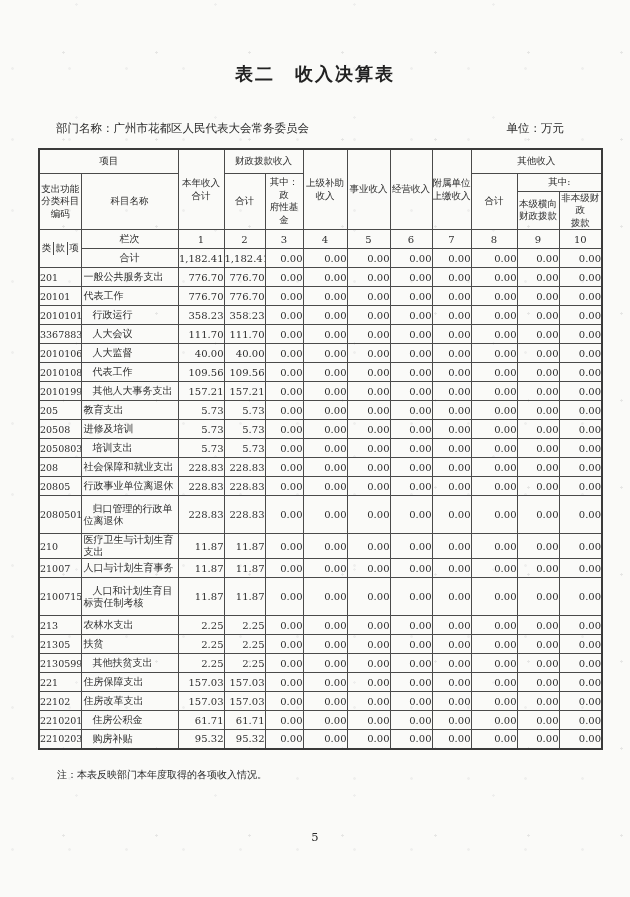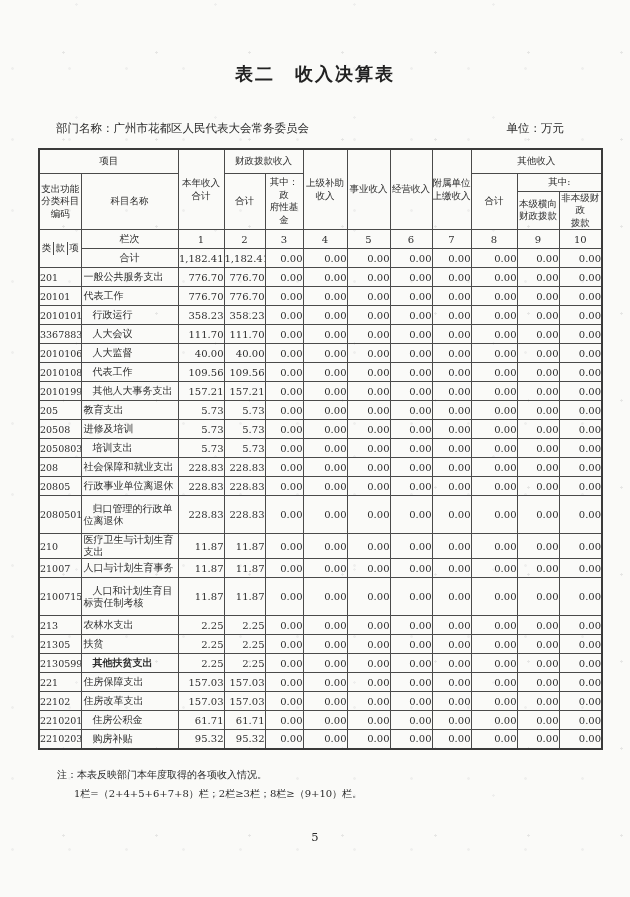--- a/index.html
+++ b/index.html
@@ -473,21 +473,21 @@
           <td class="num">0.00</td>
           <td class="num">0.00</td>
           <td class="num">0.00</td>
           <td class="num">0.00</td>
           <td class="num">0.00</td>
           <td class="num">0.00</td>
         </tr>
         <tr>
           <td class="code">2130599</td>
           <td class="name">
-            <div style="text-indent: 9px; font-weight: bold;">其他扶贫支出</div>
+            <div style="text-indent: 9px;">其他扶贫支出</div>
           </td>
           <td class="num">2.25</td>
           <td class="num">2.25</td>
           <td class="num">0.00</td>
           <td class="num">0.00</td>
           <td class="num">0.00</td>
           <td class="num">0.00</td>
           <td class="num">0.00</td>
           <td class="num">0.00</td>
           <td class="num">0.00</td>
@@ -555,18 +555,17 @@
           <td class="num">0.00</td>
           <td class="num">0.00</td>
           <td class="num">0.00</td>
           <td class="num">0.00</td>
         </tr>
       </tbody>
   </table>
 
   <div class="notes">
     <div class="note-line1">注：本表反映部门本年度取得的各项收入情况。</div>
-    <div class="note-line2">1栏=（2+4+5+6+7+8）栏；2栏≥3栏；8栏≥（9+10）栏。</div>
   </div>
 
   <div class="pageno">5</div>
 
 </div>
 
 </body></html>

